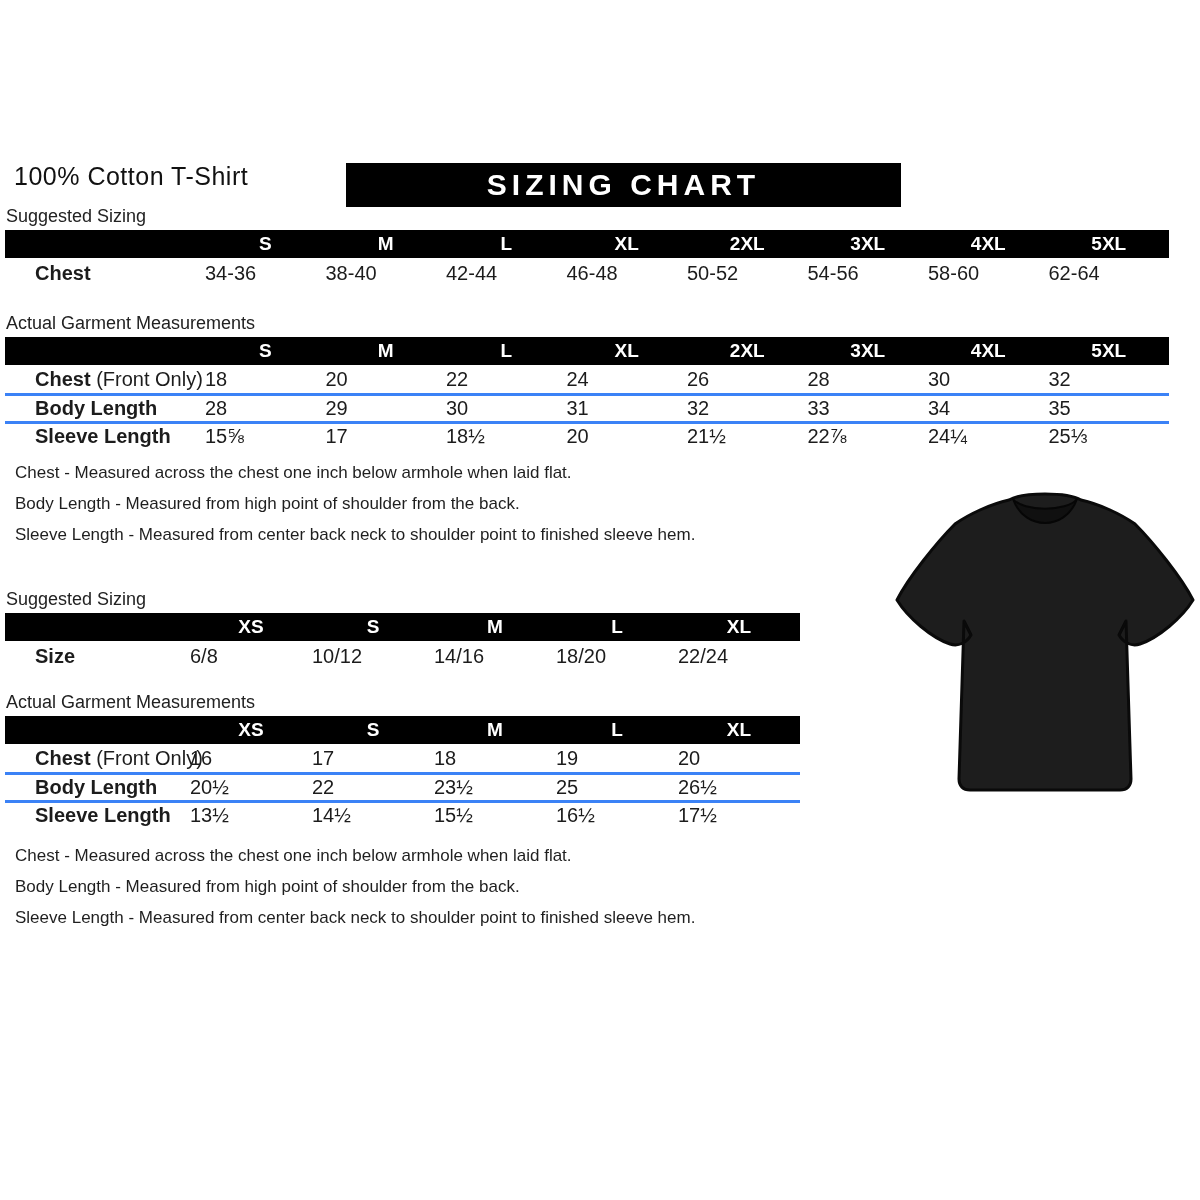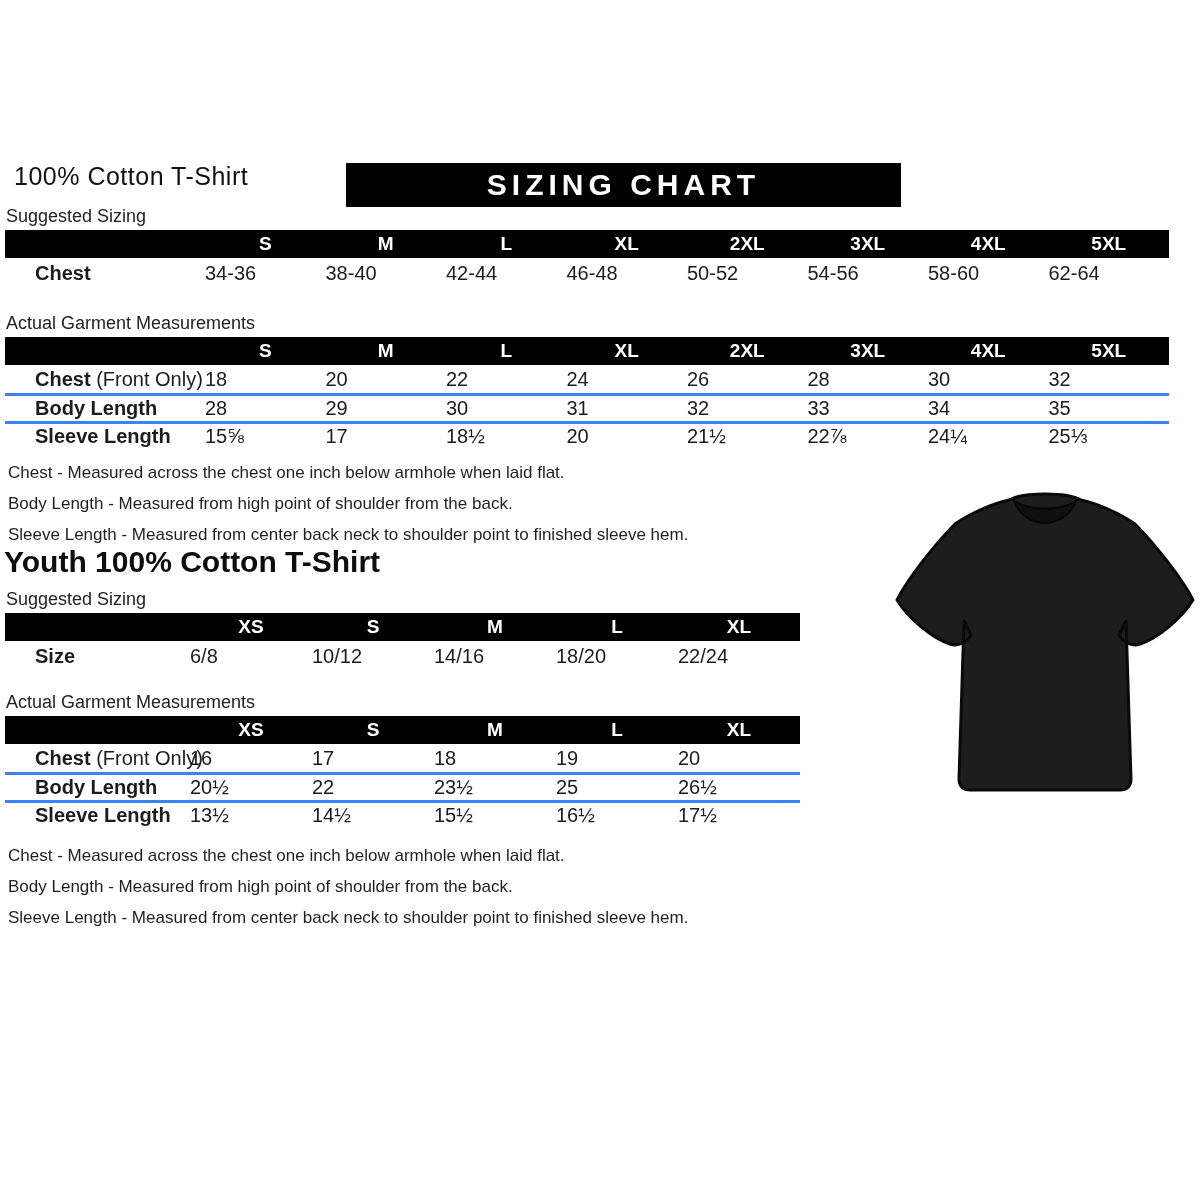--- a/index.html
+++ b/index.html
@@ -30,21 +30,21 @@
   .agrid { display:grid; grid-template-columns:200px repeat(8,1fr); }
   .ygrid { display:grid; grid-template-columns:185px repeat(5,1fr); }
   .thead { background:#000; color:#fff; font-weight:700; height:28px; align-items:center; font-size:19px; }
   .hcell { text-align:center; }
   .trow { align-items:center; font-size:20px; height:31px; }
   .rows3 .trow { height:28px; }
   .rows3 .trow + .trow { border-top:3px solid #3b82f6; height:28px; }
   .lcell { padding-left:30px; font-weight:700; white-space:nowrap; }
   .lcell .suffix { font-weight:400; }
   .vcell { text-align:left; }
-  .notes { position:absolute; left:8px; font-size:17px; color:#1f1f1f; }
+  .notes { position:absolute; left:15px; font-size:17px; color:#1f1f1f; }
   .notes div { line-height:31px; }
   .youth-title {
     position:absolute; left:4px; top:545px;
     font-size:30px; font-weight:700; color:#0d0d0d;
   }
   .tshirt-wrap { position:absolute; left:891px; top:484px; width:306px; height:324px; }
 </style>
 </head>
 <body>
 
@@ -128,21 +128,20 @@
       <div class="vcell">25⅓</div>
     </div>
   </div>
 
   <div class="notes" style="top:457px">
     <div>Chest - Measured across the chest one inch below armhole when laid flat.</div>
     <div>Body Length - Measured from high point of shoulder from the back.</div>
     <div>Sleeve Length - Measured from center back neck to shoulder point to finished sleeve hem.</div>
   </div>
 
-  <div class="youth-title">Youth 100% Cotton T-Shirt</div>
 
   <div class="section-label w-youth" style="top:589px">Suggested Sizing</div>
 
   <div class="table t-youth" style="top:613px">
     <div class="thead ygrid">
       <div class="hcell"></div>
       <div class="hcell">XS</div>
       <div class="hcell">S</div>
       <div class="hcell">M</div>
       <div class="hcell">L</div>

